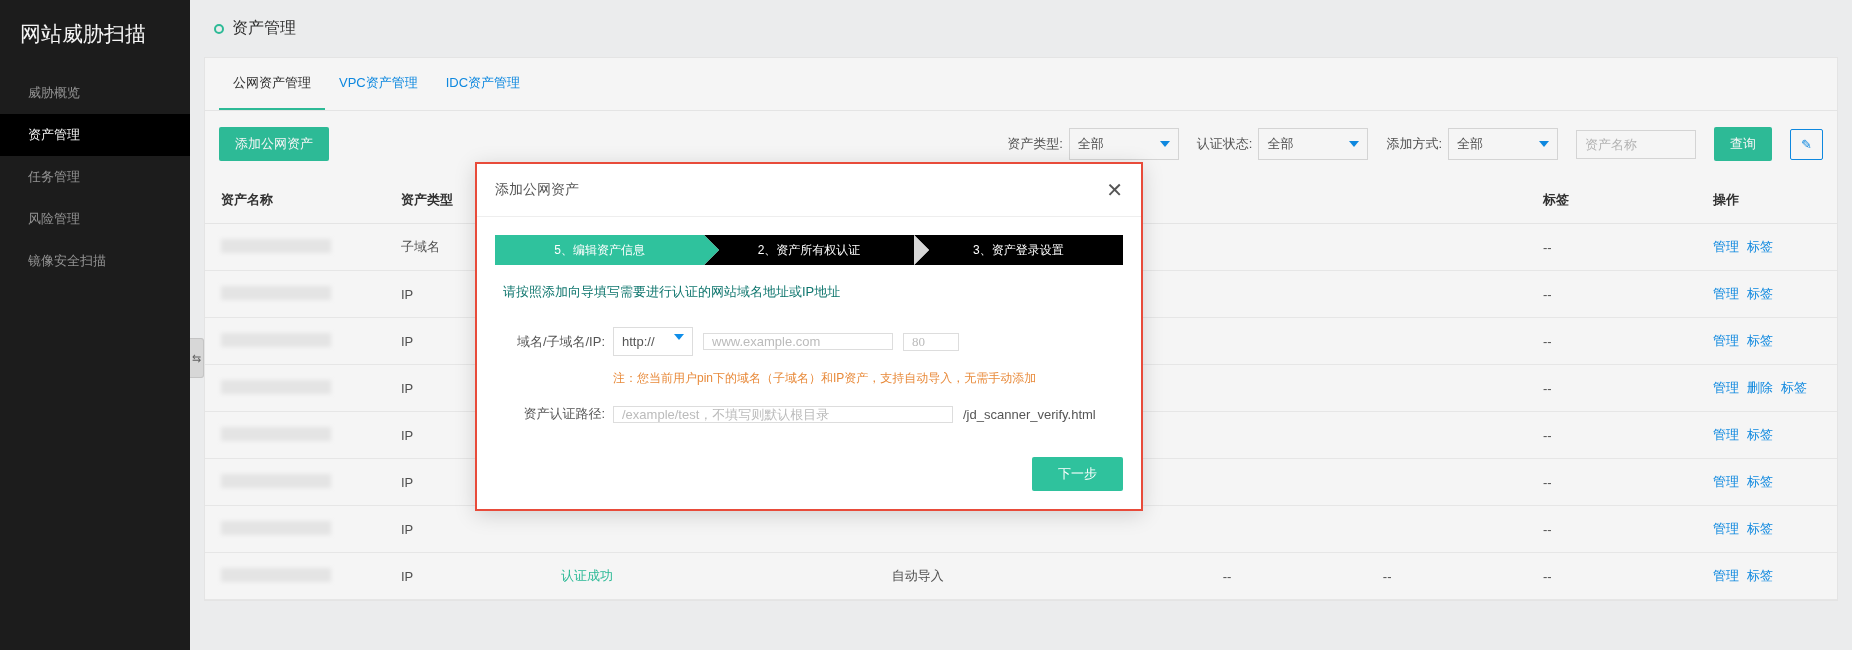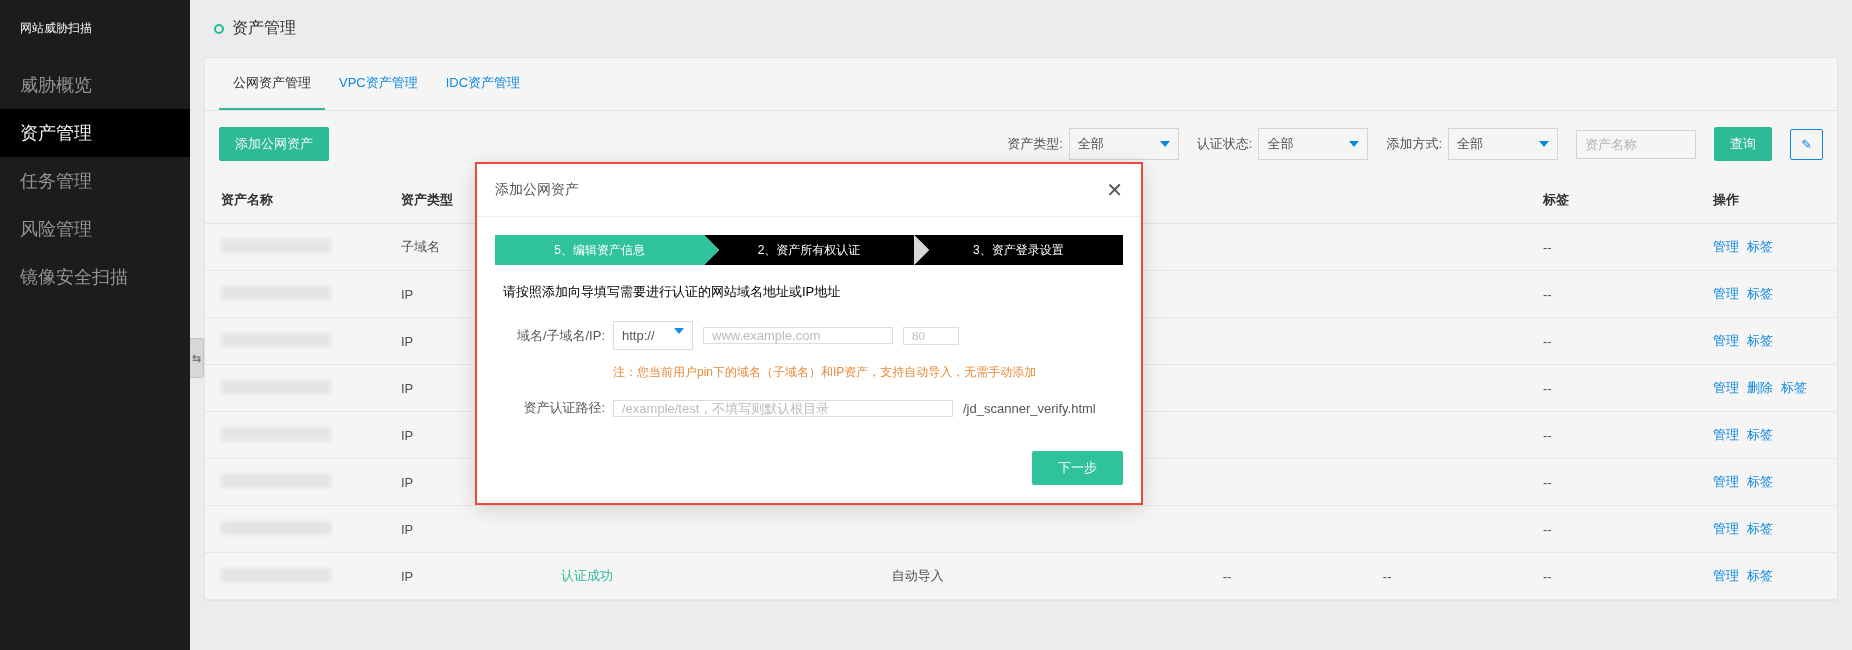--- a/index.html
+++ b/index.html
@@ -1,19 +1,19 @@
 <!DOCTYPE html>
 <html><head>
 <meta charset="utf-8">
 <style>
 *{margin:0;padding:0;box-sizing:border-box;font-family:"Microsoft YaHei","PingFang SC",sans-serif;font-size:13px}
 body{background:#f5f6f7;color:#333;width:1852px;height:650px;overflow:hidden;position:relative}
 .sidebar{position:absolute;left:0;top:0;width:190px;height:650px;background:#1e1e1e;color:#ccc}
-.sidebar-title{color:#fff;font-size:12px;padding:20px 20px 24px}
-.sidebar-item{padding:12px 20px;color:#999;cursor:pointer;font-size:18px}
+.sidebar-title{color:#fff;font-size:21px;padding:20px 20px 24px}
+.sidebar-item{padding:12px 28px;color:#999;cursor:pointer;font-size:13px}
 .sidebar-item.active{background:#000;color:#fff}
 .collapse-handle{position:absolute;left:190px;top:338px;width:14px;height:40px;background:#e0e0e0;border:1px solid #ccc;border-left:none;display:flex;align-items:center;justify-content:center;cursor:pointer;border-radius:0 3px 3px 0;font-size:11px;color:#666}
 .main{position:absolute;left:190px;top:0;right:0;height:650px}
 .page-header{padding:18px 24px;display:flex;align-items:center;gap:8px}
 .ph-dot{width:10px;height:10px;border:2px solid #2fc29d;border-radius:50%}
 .ph-title{font-size:16px;color:#333}
 .panel{margin:0 14px;background:#fff;border:1px solid #eee}
 .tabs{display:flex;border-bottom:1px solid #eee;padding:0 14px}
 .tab{padding:16px 14px;color:#0f8ee9;cursor:pointer}
 .tab.active{color:#333;border-bottom:2px solid #2fc29d}
@@ -40,21 +40,21 @@
 .close{font-size:20px;cursor:pointer;color:#555}
 .steps{display:flex;padding:18px 18px 0}
 .step{flex:1;height:30px;line-height:30px;text-align:center;color:#fff;background:#000000;position:relative;font-size:12px}
 .step.active{background:#2fc29d}
 .step::after{content:"";position:absolute;right:-15px;top:0;border-top:15px solid transparent;border-bottom:15px solid transparent;border-left:15px solid #d7d7d7;z-index:2}
 .step.active::after{border-left-color:#2fc29d}
 .step::before{content:"";position:absolute;left:0;top:0;border-top:15px solid transparent;border-bottom:15px solid transparent;border-left:15px solid #fff;z-index:1}
 .step:first-child::before{display:none}
 .step:last-child::after{display:none}
 .modal-body{padding:18px 26px 10px}
-.hint{color:#000000;margin-bottom:20px}
+.hint{color:#0f766e;margin-bottom:26px}
 .frow{display:flex;align-items:center;margin-bottom:14px}
 .frow-label{width:110px;text-align:right;color:#555;padding-right:8px}
 .frow-ctl{display:flex;gap:10px;align-items:center;flex:1}
 .sel-proto{display:flex;align-items:flex-start;justify-content:space-between;border:1px solid #ddd;padding:6px 8px;width:80px;cursor:pointer;color:#555}
 .txt{border:1px solid #ddd;padding:0 8px;color:#555}
 .txt::placeholder{color:#bbb}
 .warn{color:#e88a3a;font-size:12px;margin:2px 0 18px 110px}
 .suffix{color:#555}
 .modal-ft{display:flex;justify-content:flex-end;padding:10px 18px 18px}
 </style>

